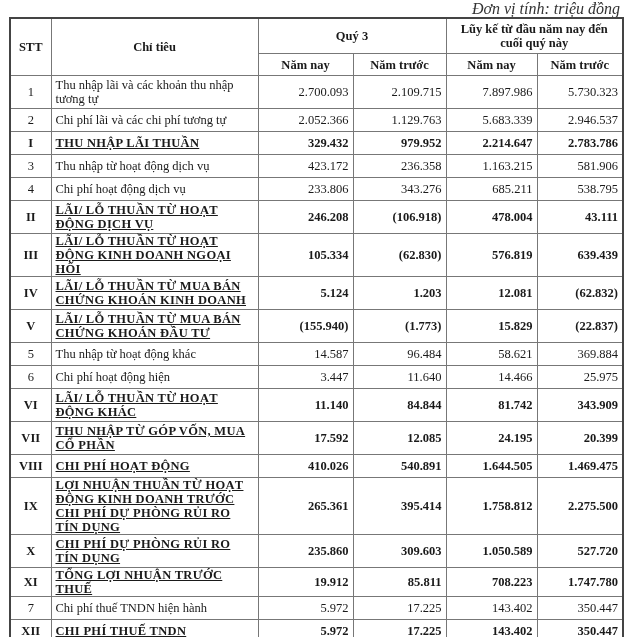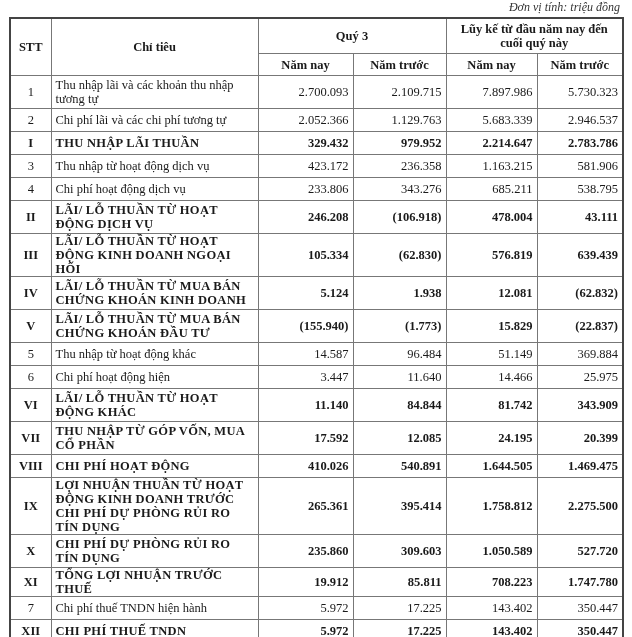--- a/index.html
+++ b/index.html
@@ -1,29 +1,29 @@
 <!DOCTYPE html>
 <html><head>
 <meta charset="utf-8">
 <style>
   html, body { margin: 0; padding: 0; background: #ffffff; }
   body { width: 632px; height: 637px; position: relative; overflow: hidden;
          font-family: "Liberation Serif", "DejaVu Serif", serif; color: #1a1a1a; }
-  .unit { position: absolute; right: 12px; top: 0px; font-size: 12px; font-style: italic; color: #333; }
+  .unit { position: absolute; right: 12px; top: 0px; font-size: 16px; font-style: italic; color: #333; }
   table.fin { position: absolute; left: 9px; top: 17px; border-collapse: collapse;
               border: 2px solid #444; width: 613px; table-layout: fixed; }
   table.fin td, table.fin th { border: 1px solid #777; padding: 0 4px; font-size: 12.5px;
               line-height: 14px; vertical-align: middle; }
   table.fin th { font-weight: bold; text-align: center; }
   col.c-stt { width: 41px; } col.c-name { width: 207px; }
   col.c-n1 { width: 95px; } col.c-n2 { width: 93px; } col.c-n3 { width: 91px; } col.c-n4 { width: 86px; }
   td.stt { text-align: center; }
   td.num { text-align: right; white-space: nowrap; padding-right: 4px; }
   tr.bold td { font-weight: bold; }
-  tr.bold td.name { letter-spacing: 0.3px; }
+  tr.bold td.name { letter-spacing: 0.3px; text-decoration: underline; }
   tr.r1 td { height: 22px; }
   tr.r2 td { height: 32px; }
   tr.r3 td { height: 46px; }
   .hdr-top th { height: 34px; }
   .hdr-sub th { height: 21px; font-size: 12.5px; }
 </style>
 </head>
 <body>
 
 <div class="unit">Đơn vị tính: triệu đồng</div>
@@ -105,38 +105,38 @@
       <td class="name">LÃI/ LỖ THUẦN TỪ HOẠT ĐỘNG KINH DOANH NGOẠI HỐI</td>
       <td class="num">105.334</td>
       <td class="num">(62.830)</td>
       <td class="num">576.819</td>
       <td class="num">639.439</td>
     </tr>
     <tr class="r2 bold">
       <td class="stt">IV</td>
       <td class="name">LÃI/ LỖ THUẦN TỪ MUA BÁN CHỨNG KHOÁN KINH DOANH</td>
       <td class="num">5.124</td>
-      <td class="num">1.938</td>
+      <td class="num">1.203</td>
       <td class="num">12.081</td>
       <td class="num">(62.832)</td>
     </tr>
     <tr class="r2 bold">
       <td class="stt">V</td>
       <td class="name">LÃI/ LỖ THUẦN TỪ MUA BÁN CHỨNG KHOÁN ĐẦU TƯ</td>
       <td class="num">(155.940)</td>
       <td class="num">(1.773)</td>
       <td class="num">15.829</td>
       <td class="num">(22.837)</td>
     </tr>
     <tr class="r1">
       <td class="stt">5</td>
       <td class="name">Thu nhập từ hoạt động khác</td>
       <td class="num">14.587</td>
       <td class="num">96.484</td>
-      <td class="num">51.149</td>
+      <td class="num">58.621</td>
       <td class="num">369.884</td>
     </tr>
     <tr class="r1">
       <td class="stt">6</td>
       <td class="name">Chi phí hoạt động hiện</td>
       <td class="num">3.447</td>
       <td class="num">11.640</td>
       <td class="num">14.466</td>
       <td class="num">25.975</td>
     </tr>

